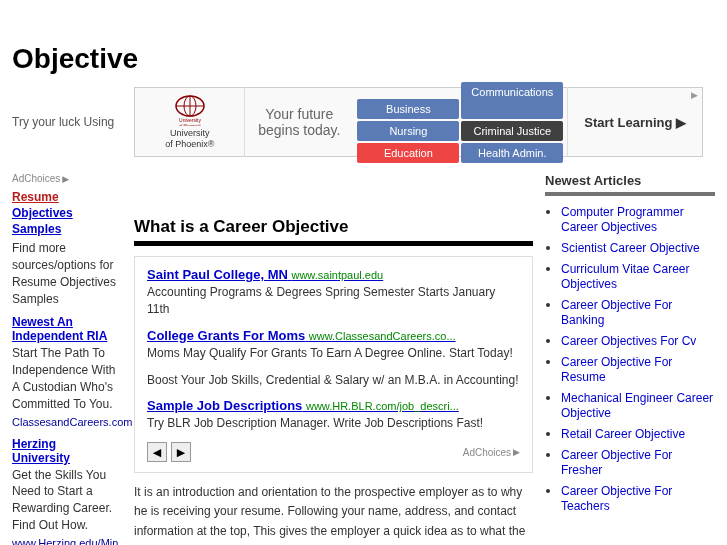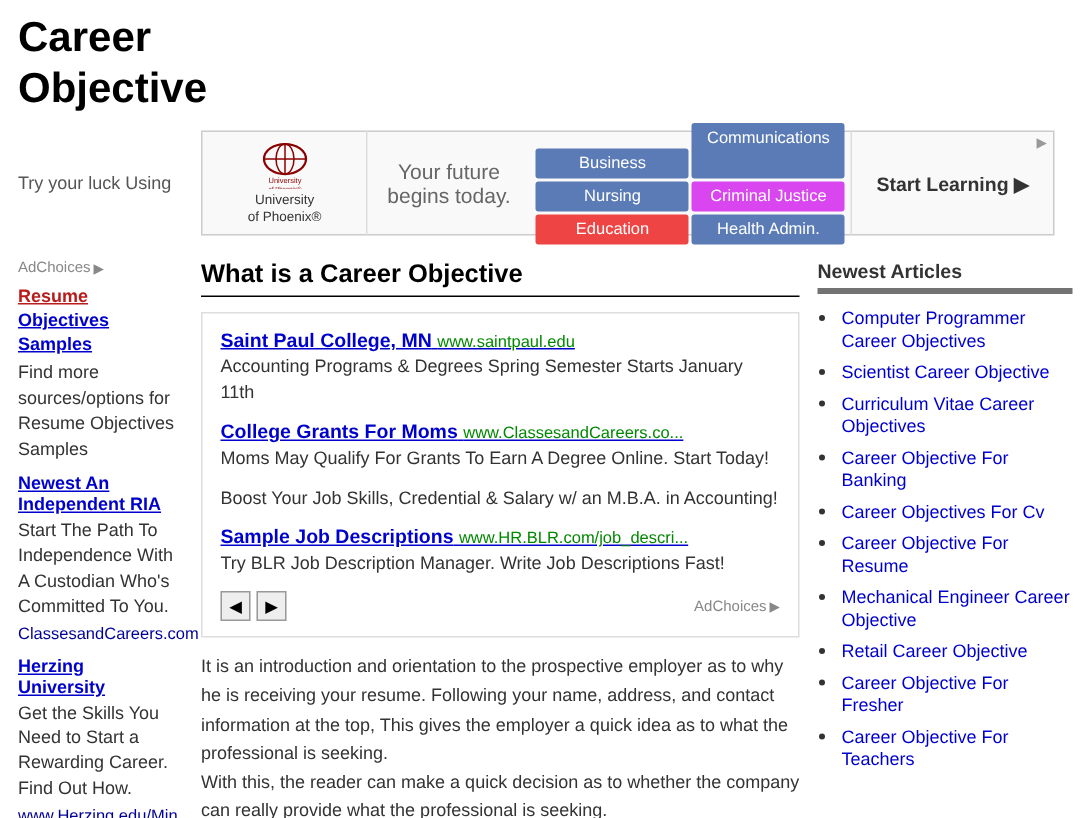--- a/index.html
+++ b/index.html
@@ -10,34 +10,34 @@
 
     #ad-banner { display: flex; align-items: center; border: 1px solid #ccc; margin: 6px 12px; background: #f9f9f9; height: 70px; position: relative; }
 
     #main-layout { display: flex; padding: 0 12px; gap: 12px; }
 
     #left-sidebar { width: 110px; min-width: 110px; font-size: 12px; padding-top: 8px; }
     #left-sidebar a { color: #00c; text-decoration: none; }
     #left-sidebar .sidebar-section { margin-bottom: 8px; }
 
     #main-content { flex: 1; padding-top: 8px; }
-    #main-content h2 { font-size: 17px; font-weight: bold; color: #000; margin-bottom: 10px; border-bottom: 1px solid #000000; padding-bottom: 4px; }
+    #main-content h2 { font-size: 17px; font-weight: bold; color: #000; margin-bottom: 10px; border-bottom: 5px solid #000000; padding-bottom: 4px; margin-top: 44px; }
     .ad-item { margin-bottom: 10px; }
 
     #right-sidebar { width: 170px; min-width: 170px; padding-top: 8px; }
     #right-sidebar ul { list-style: disc; padding-left: 16px; }
     #right-sidebar ul li { margin-bottom: 6px; }
     #right-sidebar ul li a { color: #00c; font-size: 12px; text-decoration: none; cursor: pointer; }
   </style>
 </head>
 <body>
 
 <div id="header">
   <h1>
-    <span>Career</span><br>
+    <br>
     <span>Objective</span>
   </h1>
 </div>
 
 <div style="display:flex; align-items:center; padding: 2px 12px;">
   <span style="font-size:12px; color:#555; margin-right:8px;">Try your luck Using</span>
   <div id="ad-banner" style="flex:1; position:relative;">
     <span style="position:absolute;top:2px;right:4px;font-size:9px;color:#999;">▶</span>
     <div class="ad-banner" style="width:110px; display:flex; flex-direction:column; align-items:center; justify-content:center; padding:6px; border-right:1px solid #ddd; height:70px;">
       <svg width="36" height="32" viewBox="0 0 36 32">
@@ -48,21 +48,21 @@
         <text x="18" y="28" text-anchor="middle" font-size="5" fill="#8B0000">University</text>
         <text x="18" y="33" text-anchor="middle" font-size="4" fill="#8B0000">of Phoenix®</text>
       </svg>
       <div style="font-size:9px; color:#333; text-align:center; line-height:1.3; margin-top:2px;">University<br>of Phoenix®</div>
     </div>
     <div style="flex:1; text-align:center; font-size:14px; color:#666; padding:0 12px;">Your future begins today.</div>
     <div style="display:grid; grid-template-columns:1fr 1fr; gap:2px; padding:4px;">
       <div style="background:#5a7bb5;color:#fff;font-size:11px;padding:4px 10px;text-align:center;cursor:pointer;border-radius:2px;margin-top:17px;">Business</div>
       <div style="background:#5a7bb5;color:#fff;font-size:11px;padding:4px 10px;text-align:center;cursor:pointer;border-radius:2px;">Communications</div>
       <div style="background:#5a7bb5;color:#fff;font-size:11px;padding:4px 10px;text-align:center;cursor:pointer;border-radius:2px;">Nursing</div>
-      <div style="background:#d946ef;color:#fff;font-size:11px;padding:4px 10px;text-align:center;cursor:pointer;border-radius:2px;">Criminal Justice</div>
+      <div style="background:#404040;color:#fff;font-size:11px;padding:4px 10px;text-align:center;cursor:pointer;border-radius:2px;">Criminal Justice</div>
       <div style="background:#ef4444;color:#fff;font-size:11px;padding:4px 10px;text-align:center;cursor:pointer;border-radius:2px;">Education</div>
       <div style="background:#5a7bb5;color:#fff;font-size:11px;padding:4px 10px;text-align:center;cursor:pointer;border-radius:2px;">Health Admin.</div>
     </div>
     <div style="display:flex;align-items:center;justify-content:center;padding:0 16px;font-size:13px;color:#333;font-weight:bold;border-left:1px solid #ddd;height:70px;cursor:pointer;white-space:nowrap;">
       <span>Start Learning</span>&nbsp;<span>▶</span>
     </div>
   </div>
 </div>
 
 <div id="main-layout">

